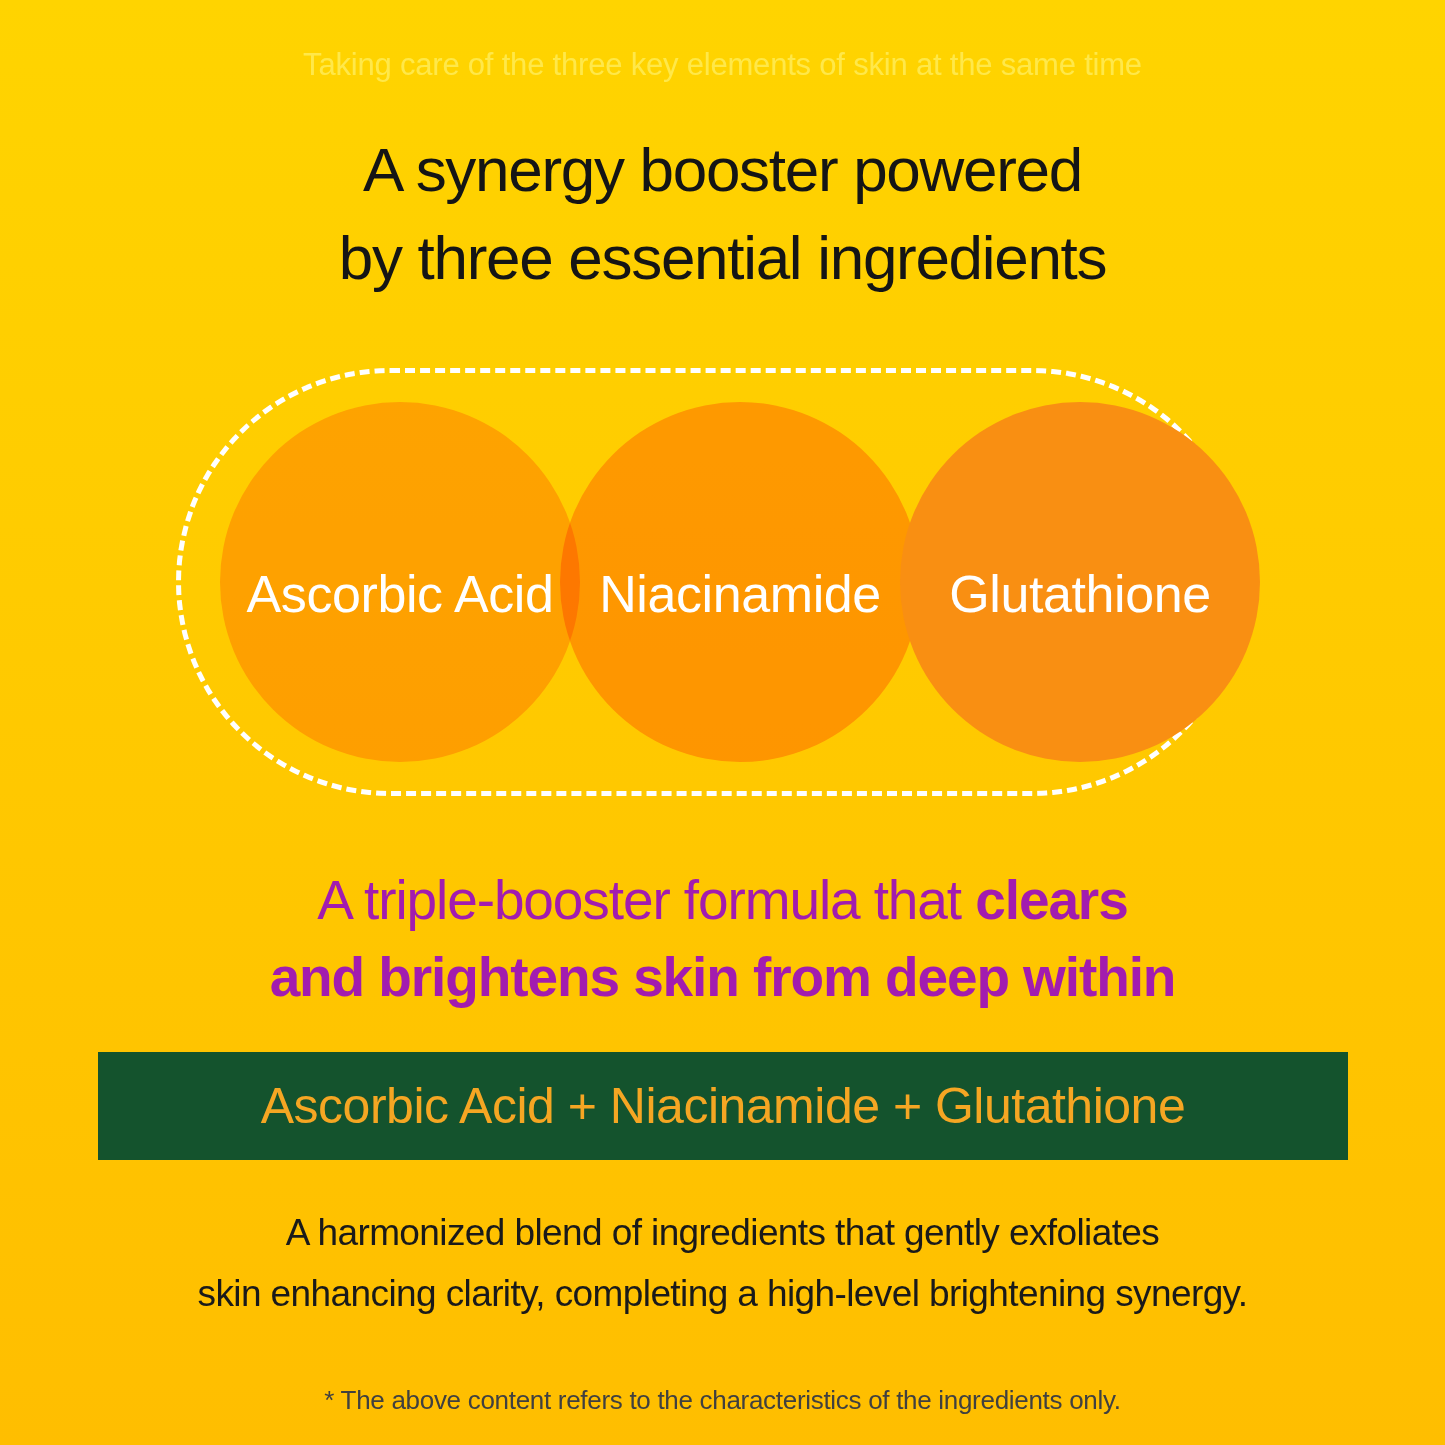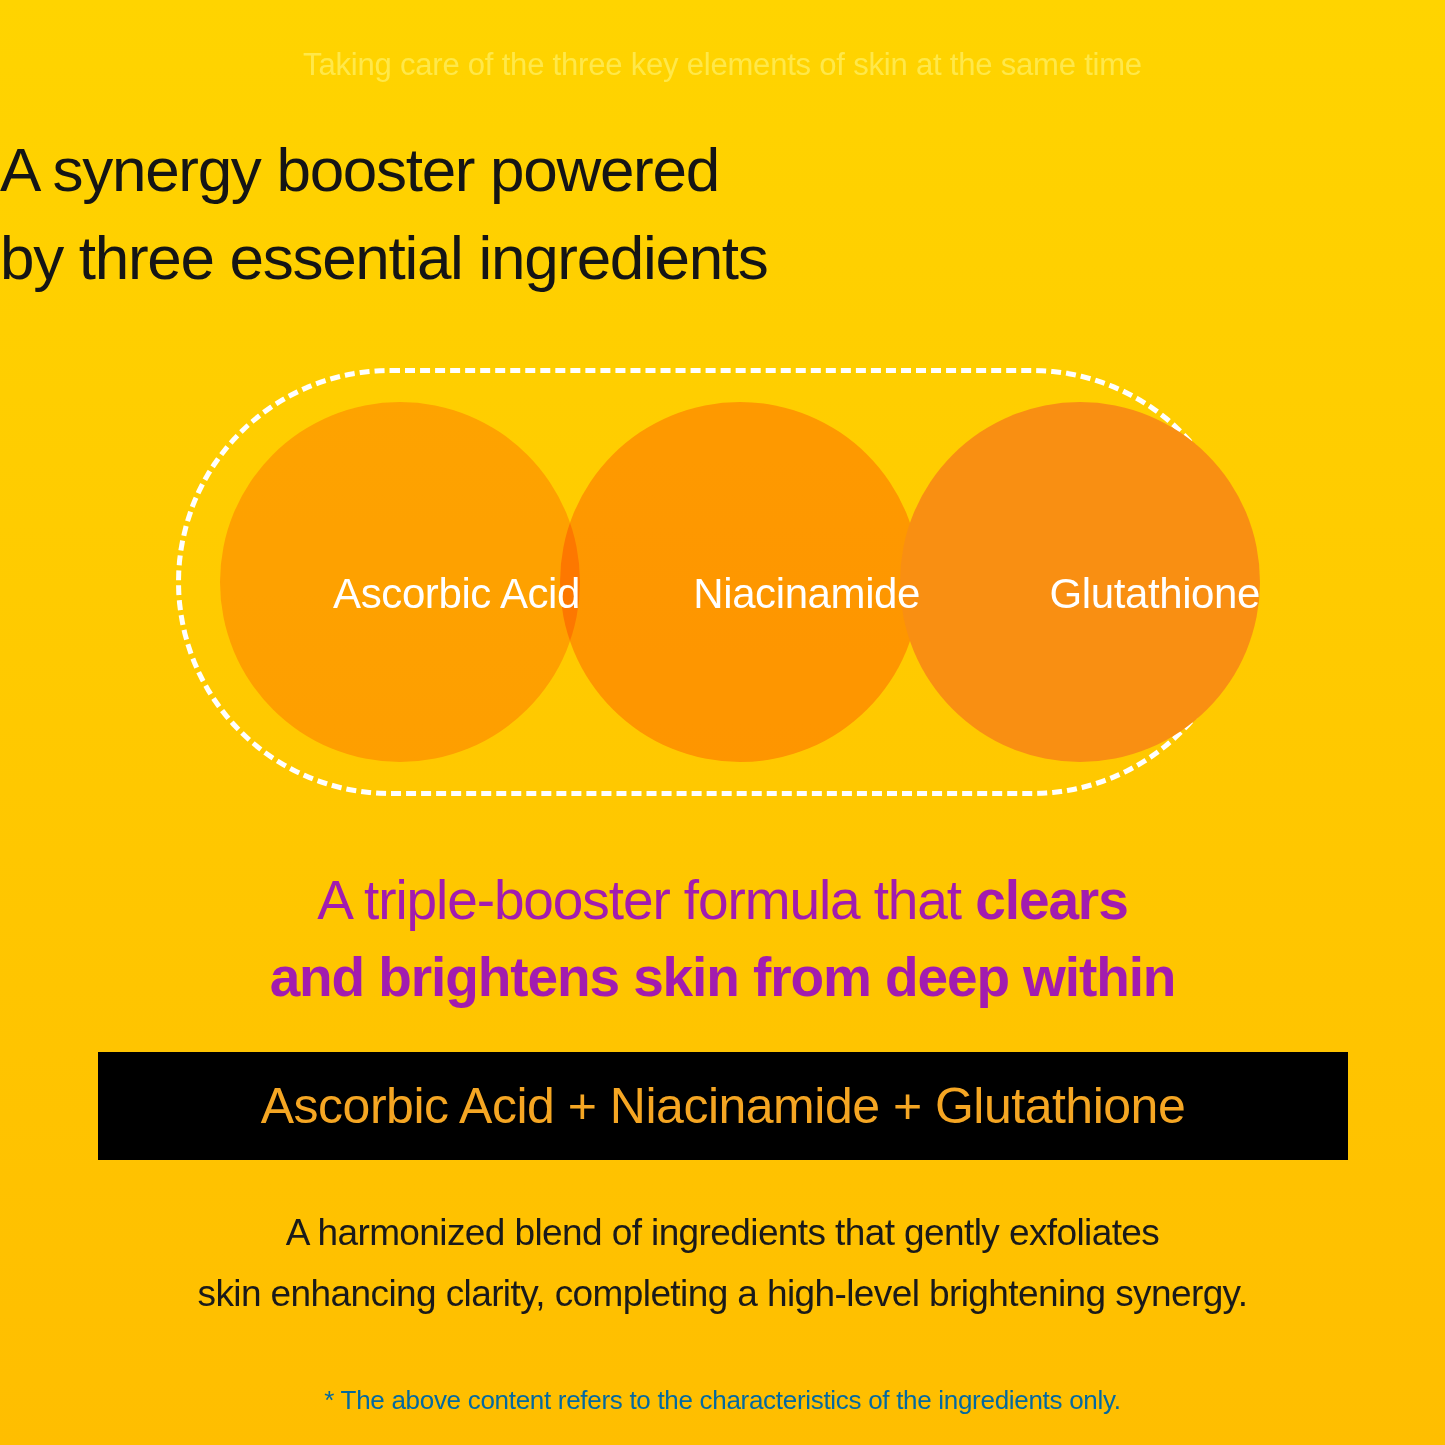--- a/index.html
+++ b/index.html
@@ -41,20 +41,21 @@
     color: #FFE84A;
     white-space: nowrap;
   }
 
   
   .headline {
     position: absolute;
     top: 126px;
     left: 0;
     width: 100%;
+    text-align: center;
     color: #151515;
     font-size: 62px;
     font-weight: 400;
     line-height: 1.42;
     letter-spacing: -1.3px;
   }
   .headline .ln { display: block; white-space: nowrap; }
 
   
   .venn-wrap {
@@ -90,23 +91,23 @@
   }
   .circle.c1 { left: 22px;  background: #FECA22; }
   .circle.c2 { left: 362px; background: #FEBE05; }
   .circle.c3 { left: 702px; background: #F98F12; mix-blend-mode: normal; }
 
   .circle-label {
     position: absolute;
     top: 182px;
     height: 44px;
     line-height: 44px;
-    text-align: right;
+    text-align: center;
     color: #FFFFFF;
-    font-size: 42px;
+    font-size: 52px;
     font-weight: 400;
     letter-spacing: -0.4px;
     white-space: nowrap;
   }
   .circle-label.l1 { left: 22px;  width: 360px; }
   .circle-label.l2 { left: 362px; width: 360px; }
   .circle-label.l3 { left: 702px; width: 360px; }
 
   
   .subhead {
@@ -195,24 +196,24 @@
       <div class="circle-label l2" style="color: rgb(255, 255, 255);">Niacinamide</div>
       <div class="circle-label l3" style="color: rgb(255, 255, 255);">Glutathione</div>
     </div>
   </div>
 
   <h2 class="subhead" style="color: #a21caf;">
     <span class="ln"><span>A triple-booster formula that </span><b>clears</b></span>
     <span class="ln"><b>and brightens skin from deep within</b></span>
   </h2>
 
-  <div class="banner" style="background: #000000;">
+  <div class="banner" style="background: #14532d;">
     <span class="banner-text" style="color: rgb(245, 166, 35);">Ascorbic Acid + Niacinamide + Glutathione</span>
   </div>
 
   <p class="body-copy">
     <span class="ln">A harmonized blend of ingredients that gently exfoliates</span>
     <span class="ln">skin enhancing clarity, completing a high-level brightening synergy.</span>
   </p>
 
-  <div class="footnote" style="color: #0369a1;">* The above content refers to the characteristics of the ingredients only.</div>
+  <div class="footnote" style="color: #404040;">* The above content refers to the characteristics of the ingredients only.</div>
 
 </div>
 
 </body></html>

